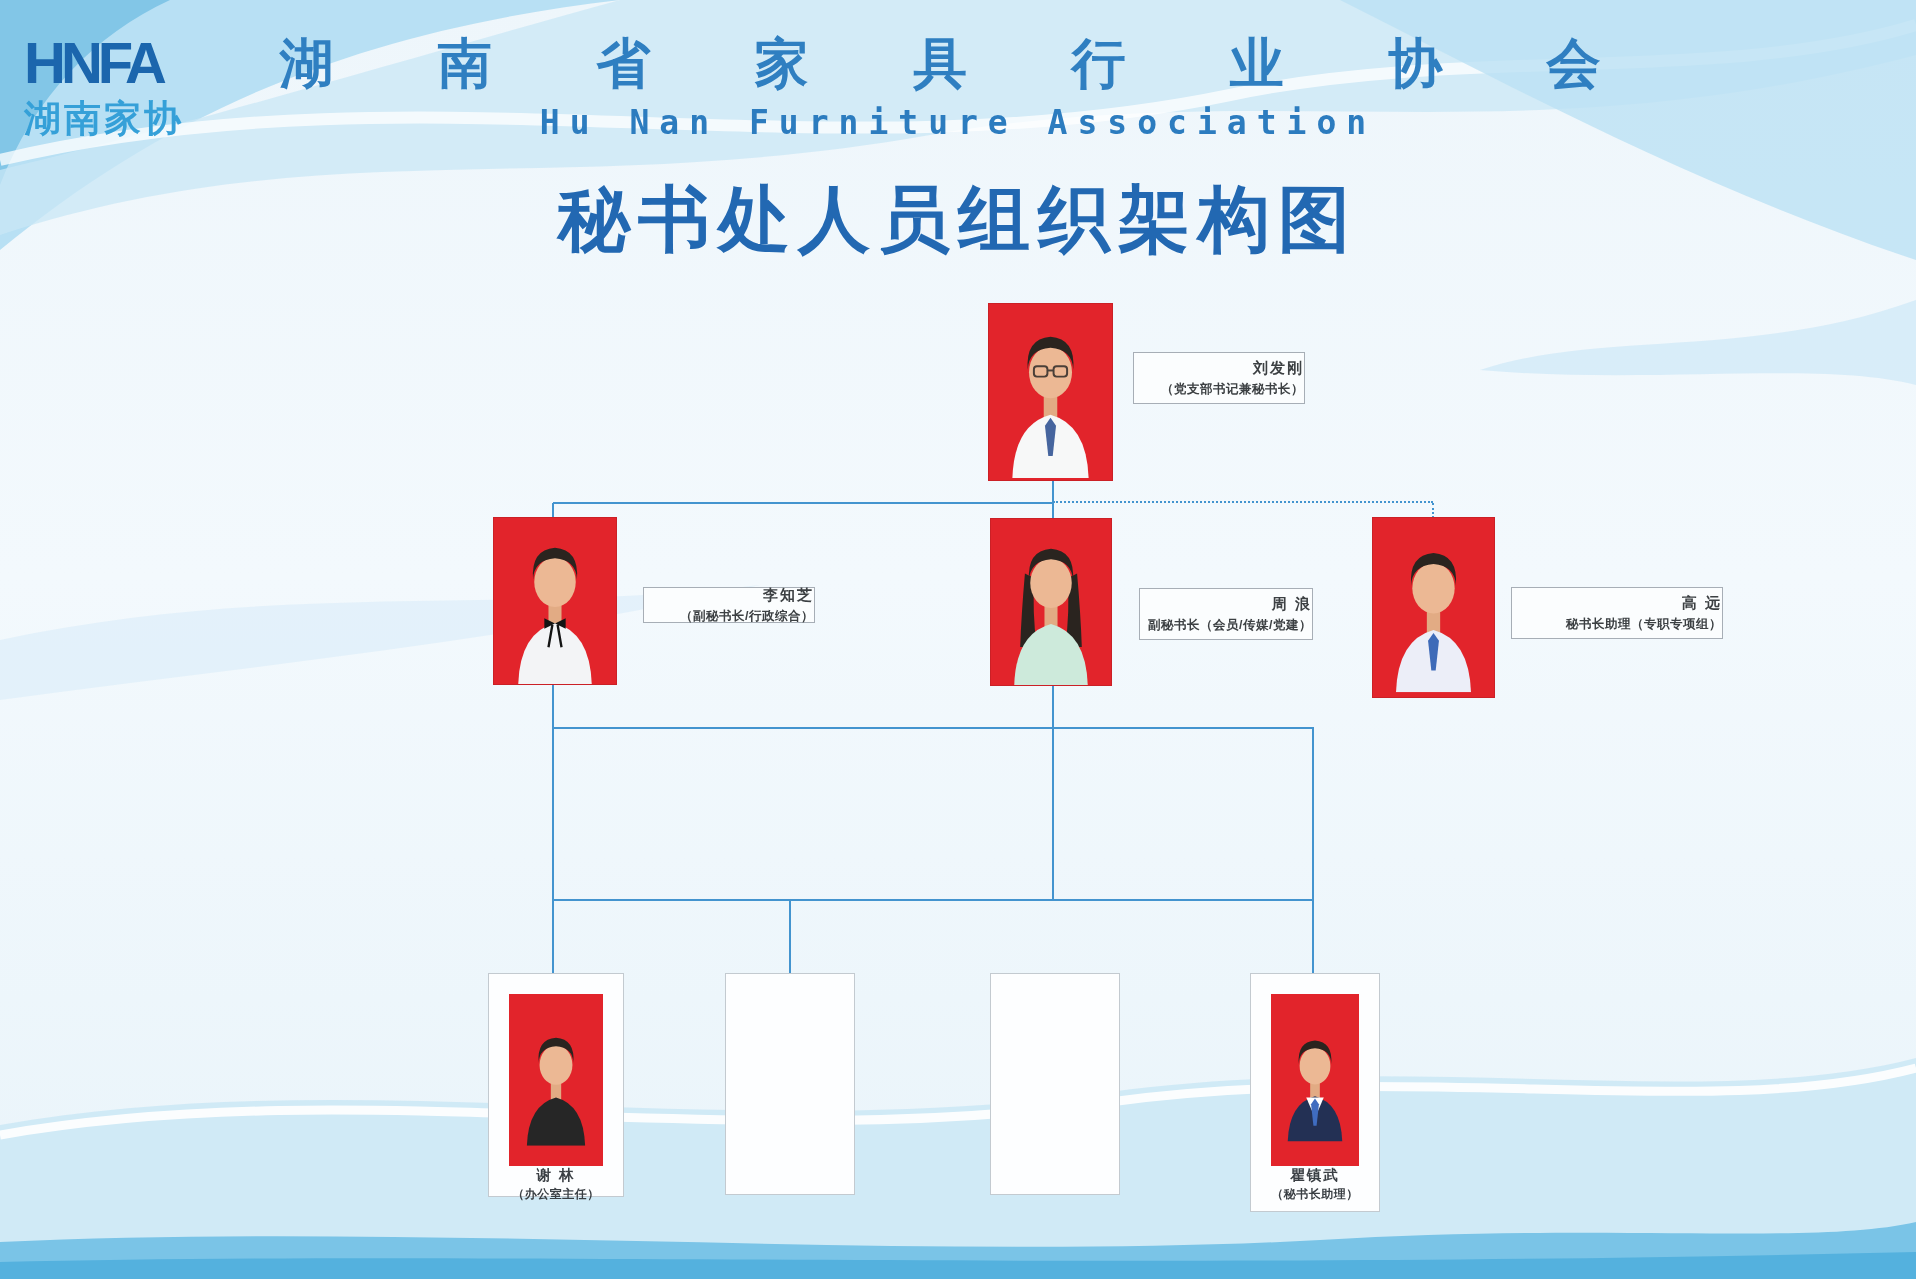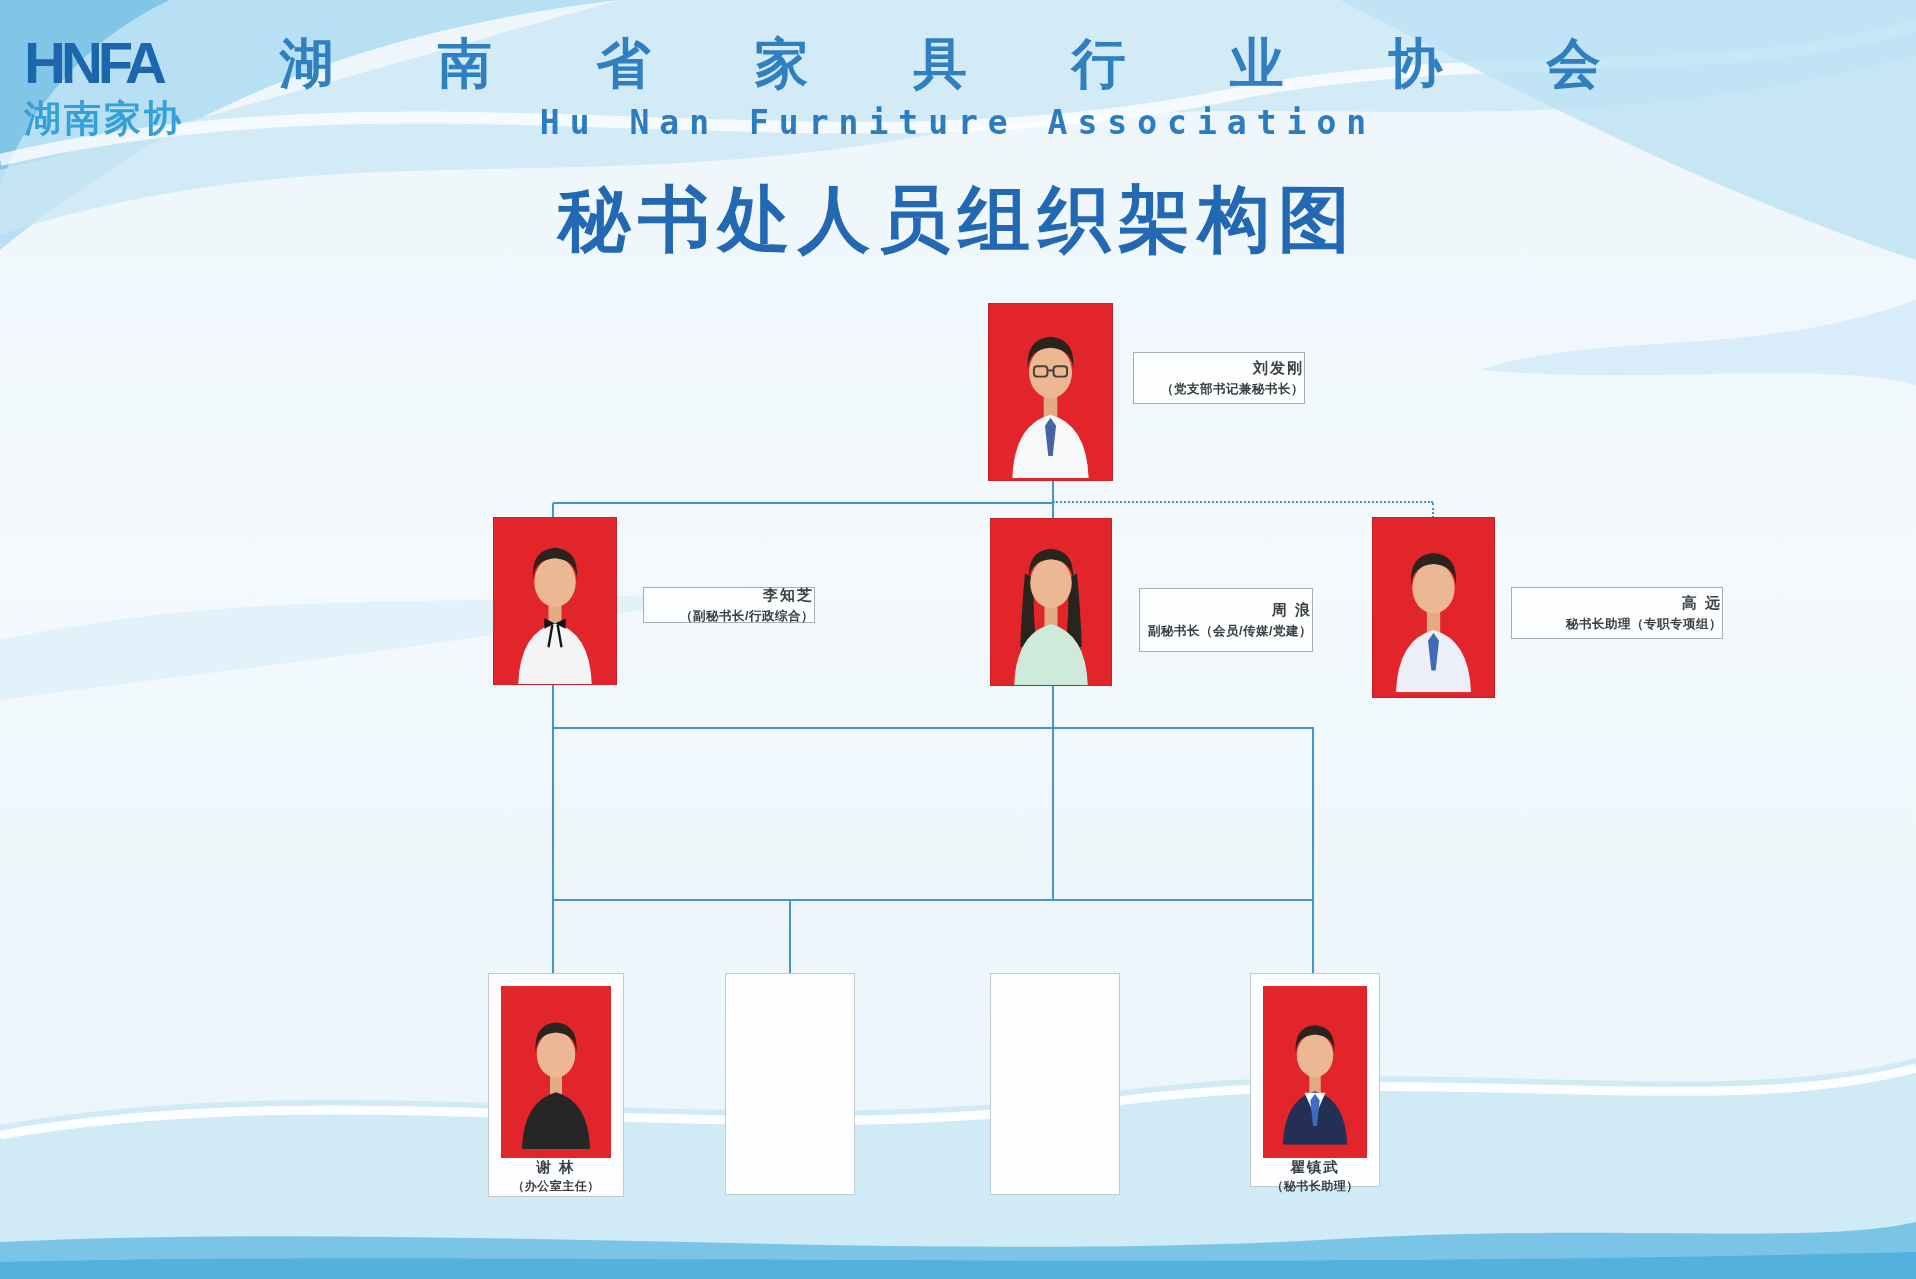--- a/index.html
+++ b/index.html
@@ -38,21 +38,21 @@
   .p-xie {--shirt:#262626;}
   .p-zhai{--shirt:#233054;--vshirt:1;--tie:1;--tiecolor:#3f6cc0;}
   
   .label{position:absolute;box-sizing:border-box;background:#fbfdfe;border:1px solid #a7aeb6;
     display:flex;flex-direction:column;align-items:flex-end;justify-content:center;gap:3px;
     color:#3c4043;text-align:center;}
   .lname{font-size:15px;font-weight:700;letter-spacing:2px;}
   .ltitle{font-size:12.5px;font-weight:600;letter-spacing:.5px;white-space:nowrap;}
   
   .card{position:absolute;box-sizing:border-box;background:#fdfeff;border:1px solid #c3cad0;
-    padding:12px;display:flex;flex-direction:column;}
+    padding:20px;display:flex;flex-direction:column;}
   .card-photo{position:relative;flex:0 0 172px;background:var(--photo-red,#e2242b);overflow:hidden;}
   .card-photo svg{position:absolute;inset:0;width:100%;height:100%;display:block;}
   .card-caption{flex:1;display:flex;flex-direction:column;align-items:center;justify-content:center;
     gap:1px;color:#3a3f44;}
   .card-caption .lname{font-size:14.5px;}
   .card-caption .ltitle{font-size:12px;}
   .slot{position:absolute;box-sizing:border-box;background:#fdfeff;border:1px solid #c3cad0;}
 </style>
 </head>
 <body>
@@ -132,21 +132,21 @@
   <div class="label" style="left:643px;top:587px;width:172px;height:36px">
     <div class="lname">李知芝</div>
     <div class="ltitle">（副秘书长/行政综合）</div>
   </div>
 
   <div class="photo p-zhou" style="left:990px;top:518px;width:122px;height:168px">
     <svg viewBox="0 0 100 140">
         <use href="#bust"></use>
       </svg>
   </div>
-  <div class="label" style="left:1139px;top:588px;width:174px;height:64px">
+  <div class="label" style="left:1139px;top:588px;width:174px;height:52px">
     <div class="lname">周 浪</div>
     <div class="ltitle">副秘书长（会员/传媒/党建）</div>
   </div>
 
   <div class="photo p-gao" style="left:1372px;top:517px;width:123px;height:181px">
     <svg viewBox="0 0 100 140">
         <use href="#bust"></use>
       </svg>
   </div>
   <div class="label" style="left:1511px;top:587px;width:212px;height:52px">
@@ -162,21 +162,21 @@
     </div>
     <div class="card-caption">
       <div class="lname">谢 林</div>
       <div class="ltitle">（办公室主任）</div>
     </div>
   </div>
 
   <div class="slot" style="left:725px;top:973px;width:130px;height:222px"></div>
   <div class="slot" style="left:990px;top:973px;width:130px;height:222px"></div>
 
-  <div class="card" style="left:1250px;top:973px;width:130px;height:214px">
+  <div class="card" style="left:1250px;top:973px;width:130px;height:239px">
     <div class="card-photo p-zhai">
       <svg viewBox="0 0 100 140">
           <use href="#bust"></use>
         </svg>
     </div>
     <div class="card-caption">
       <div class="lname">瞿镇武</div>
       <div class="ltitle">（秘书长助理）</div>
     </div>
   </div>

